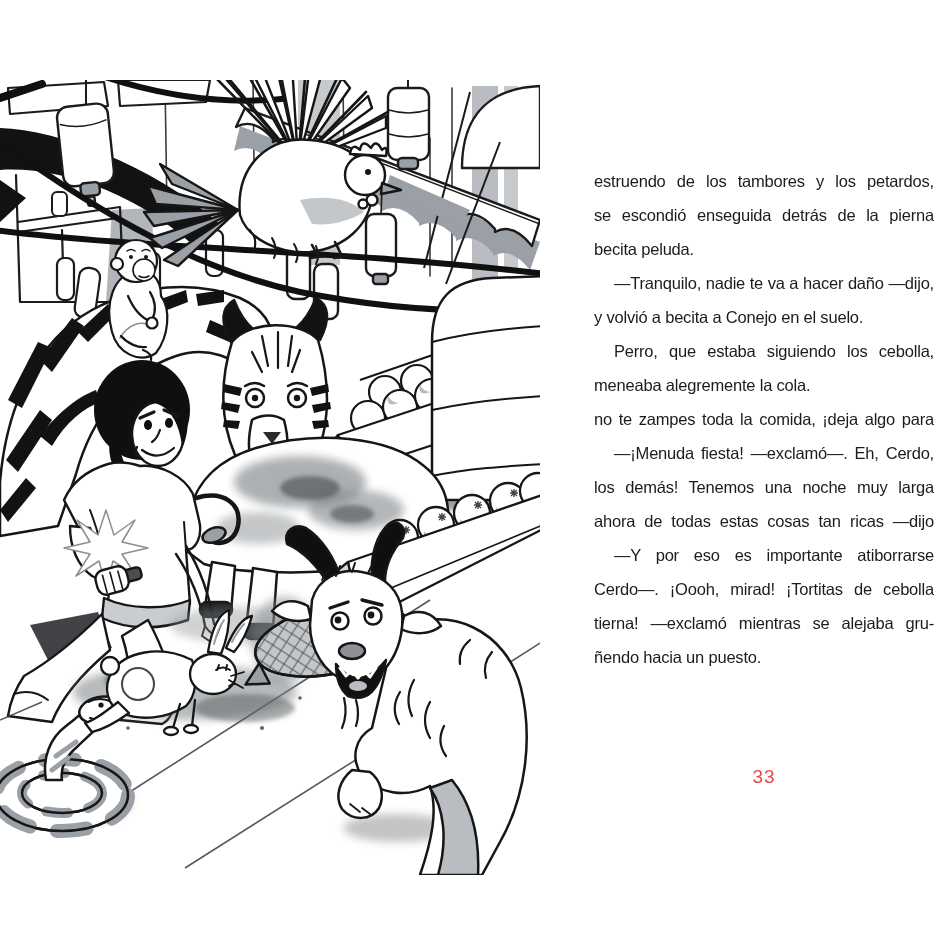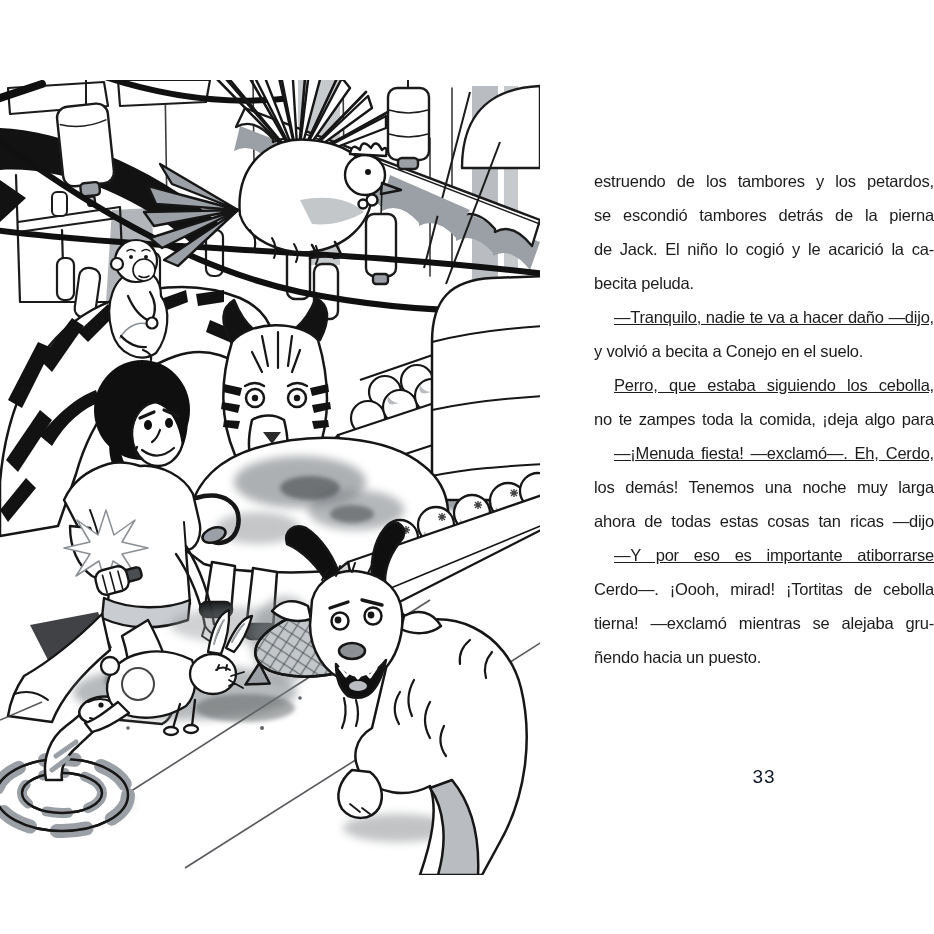--- a/index.html
+++ b/index.html
@@ -5,23 +5,23 @@
   html,body{margin:0;padding:0}
   body{width:934px;height:934px;background:#ffffff;position:relative;overflow:hidden;
        font-family:"Liberation Sans",sans-serif;}
   .art{position:absolute;left:0;top:80px;width:540px;height:795px}
   .art svg{display:block;width:540px;height:795px}
   .text-col{position:absolute;left:594px;top:164px;width:340px;color:#1d1b1c;
             font-size:16.5px;line-height:34px;letter-spacing:-0.2px;}
   .ln{white-space:nowrap0}
   .jl{text-align:justify;text-align-last:justify;-moz-text-align-last:justify;text-justify:inter-word;}
   .el{text-align:right;text-align-last:left;}
-  .ind{text-indent:20px;text-decoration:underline;}
+  .ind{text-indent:20px;}
   .folio{position:absolute;left:594px;top:766px;width:340px;text-align:center;
-         color:#0f172a;font-size:19px;letter-spacing:1px;}
+         color:#ef4444;font-size:19px;letter-spacing:1px;}
 </style>
 </head>
 <body>
 
 <div class="art">
 <svg viewBox="0 0 540 795" xmlns="http://www.w3.org/2000/svg">
   <defs>
     <filter id="b2" x="-50%" y="-50%" width="200%" height="200%">
           <feGaussianBlur stdDeviation="2"></feGaussianBlur>
         </filter>
@@ -401,26 +401,26 @@
     <path d="M336,584 Q358,614 386,580 Q376,626 348,616 Q336,606 336,584 Z" fill="#101010"></path>
     <path d="M340,588 L346,596 L352,590 L358,598 L364,590 L370,597 L376,588" fill="none" stroke="#ffffff" stroke-width="3"></path>
     <ellipse cx="358" cy="606" rx="9" ry="5" fill="#b9bdc1" stroke="none"></ellipse>
     <path d="M344,618 Q348,634 342,648 M356,620 Q360,634 356,646" fill="none" stroke-width="2.2"></path>
   </g>
 </svg>
 </div>
 
 <div class="text-col">
   <div class="ln jl">estruendo de los tambores y los petardos,</div>
-  <div class="ln jl">se escondió tambores detrás de la pierna</div>
-  <div class="ln jl">de Jack. El niño lo cogió y le acarició la ca-</div>
+  <div class="ln jl">se escondió enseguida detrás de la pierna</div>
   <div class="ln el">becita peluda.</div>
   <div class="ln jl ind">—Tranquilo, nadie te va a hacer daño —dijo,</div>
   <div class="ln el">y volvió a becita a Conejo en el suelo.</div>
   <div class="ln jl ind">Perro, que estaba siguiendo los cebolla,</div>
+  <div class="ln el">meneaba alegremente la cola.</div>
   <div class="ln jl">no te zampes toda la comida, ¡deja algo para</div>
   <div class="ln jl ind">—¡Menuda fiesta! —exclamó—. Eh, Cerdo,</div>
   <div class="ln jl">los demás! Tenemos una noche muy larga</div>
   <div class="ln jl">ahora de todas estas cosas tan ricas —dijo</div>
   <div class="ln jl ind">—Y por eso es importante atiborrarse</div>
   <div class="ln jl">Cerdo—. ¡Oooh, mirad! ¡Tortitas de cebolla</div>
   <div class="ln jl">tierna! —exclamó mientras se alejaba gru-</div>
   <div class="ln el">ñendo hacia un puesto.</div>
 </div>
 

